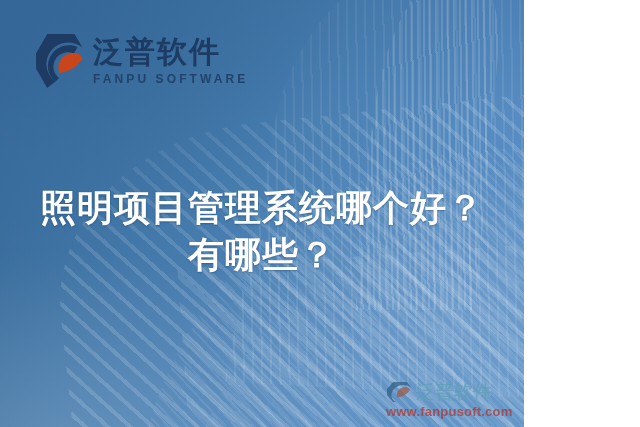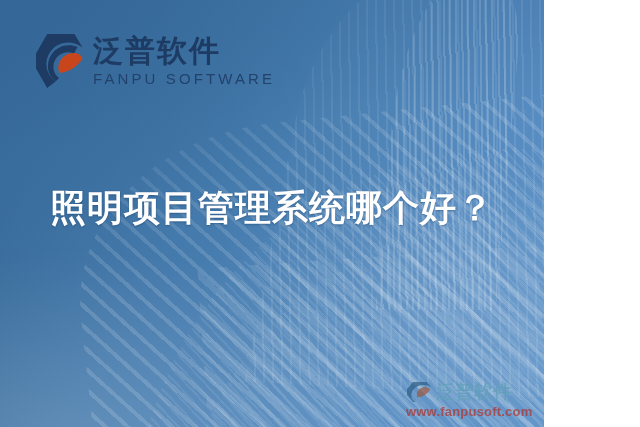--- a/index.html
+++ b/index.html
@@ -15,21 +15,20 @@
     font-family: "Liberation Sans", sans-serif;
     
     background:
       linear-gradient(118deg,
         #2f6091 0%,
         #3a6d9c 18%,
         #4479ab 38%,
         #4d83b7 58%,
         #548ac0 76%,
         #5a90c6 100%);
-    padding-left: 20px;
   }
 
   
   .bg-layer { position: absolute; inset: 0; pointer-events: none; }
 
   
   .tower-curve {
     position: absolute;
     left: 120px;
     top: 150px;
@@ -158,22 +157,22 @@
   #logo .wordmark { display: flex; flex-direction: column; }
   #logo .cn {
     font-size: 30px;
     font-weight: 700;
     letter-spacing: 2px;
     color: #1d3b63;
     line-height: 1.04;
     white-space: nowrap;
   }
   #logo .en {
-    font-size: 15px;
-    font-weight: 400;
+    font-size: 12px;
+    font-weight: 700;
     letter-spacing: 3.1px;
     color: #22426c;
     margin-top: 4px;
     white-space: nowrap;
   }
 
   
   #headline {
     position: absolute;
     left: 0;
@@ -253,20 +252,21 @@
       </svg>
     </span>
     <span class="wordmark">
       <span class="cn">泛普软件</span>
       <span class="en">FANPU SOFTWARE</span>
     </span>
   </div>
 
   <div id="headline">
     <span class="ln">照明项目管理系统哪个好？</span>
+    <span class="ln">有哪些？</span>
   </div>
 
   <div id="watermark">
     <div class="wm-top">
       <span class="wm-mark">
         <svg class="wm-mark" viewBox="0 0 26 22" xmlns="http://www.w3.org/2000/svg" aria-hidden="true">
           <path d="M7.0 1.0 L21.0 1.0 L25.0 6.5 C19.5 2.5 11.5 3.5 7.5 8.5
                    C3.8 13.0 5.0 19.0 10.0 21.0 L7.0 21.0 L1.0 14.0 L1.0 8.0 Z" fill="#2d5f86"></path>
           <path d="M11.5 16.5 C9.5 12.5 12.0 7.8 16.5 6.4 C19.8 5.4 22.8 6.5 24.0 8.6
                    C21.8 12.9 17.2 15.8 11.5 16.5 Z" fill="#9b5a44"></path>

